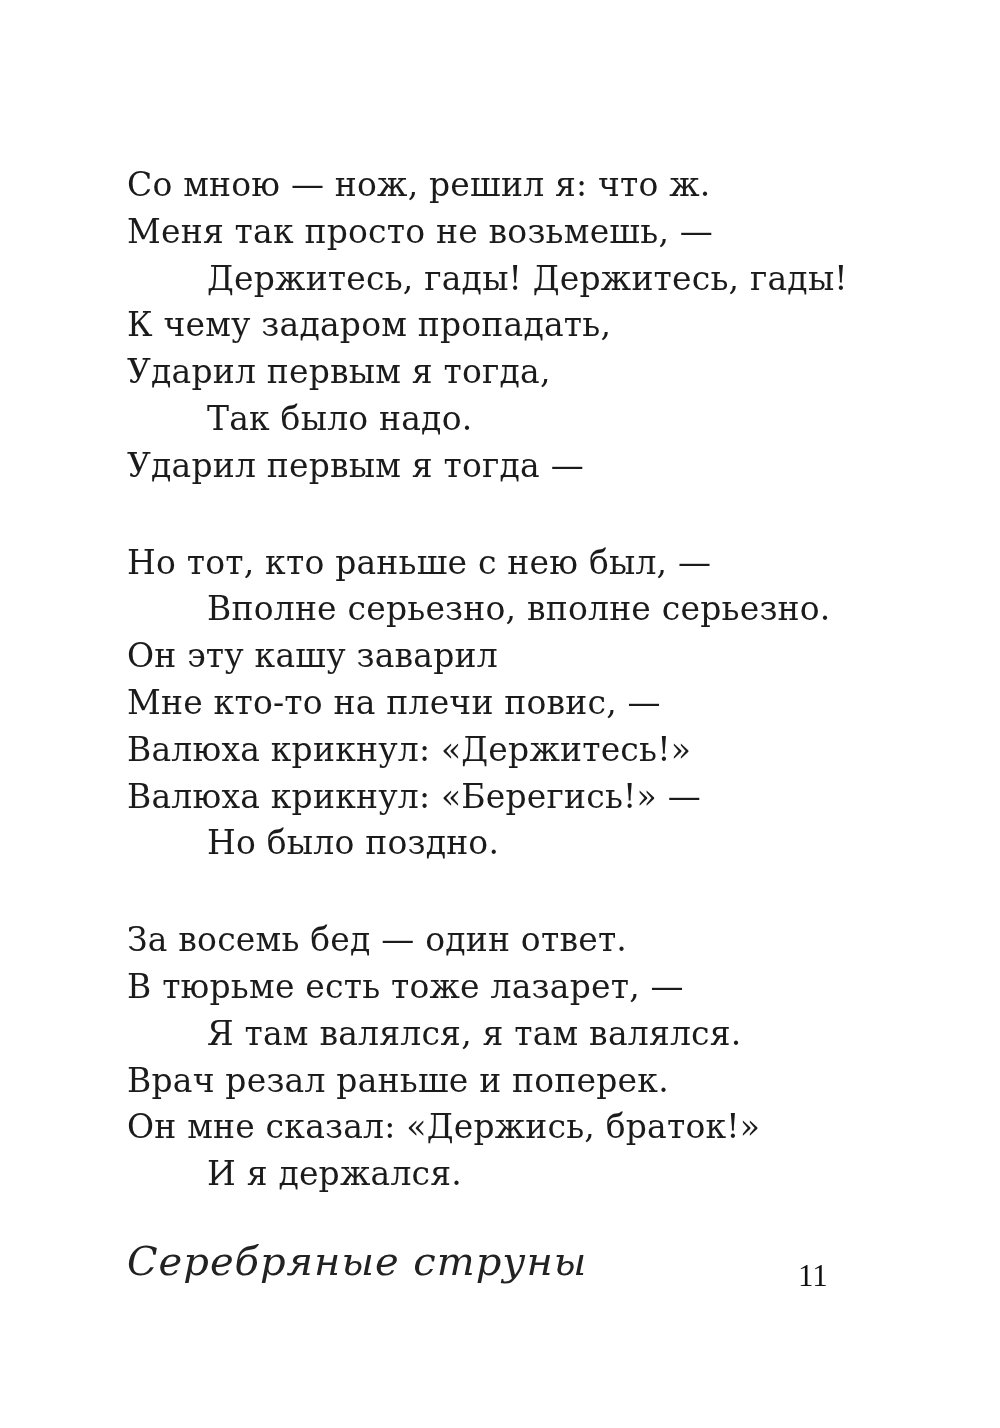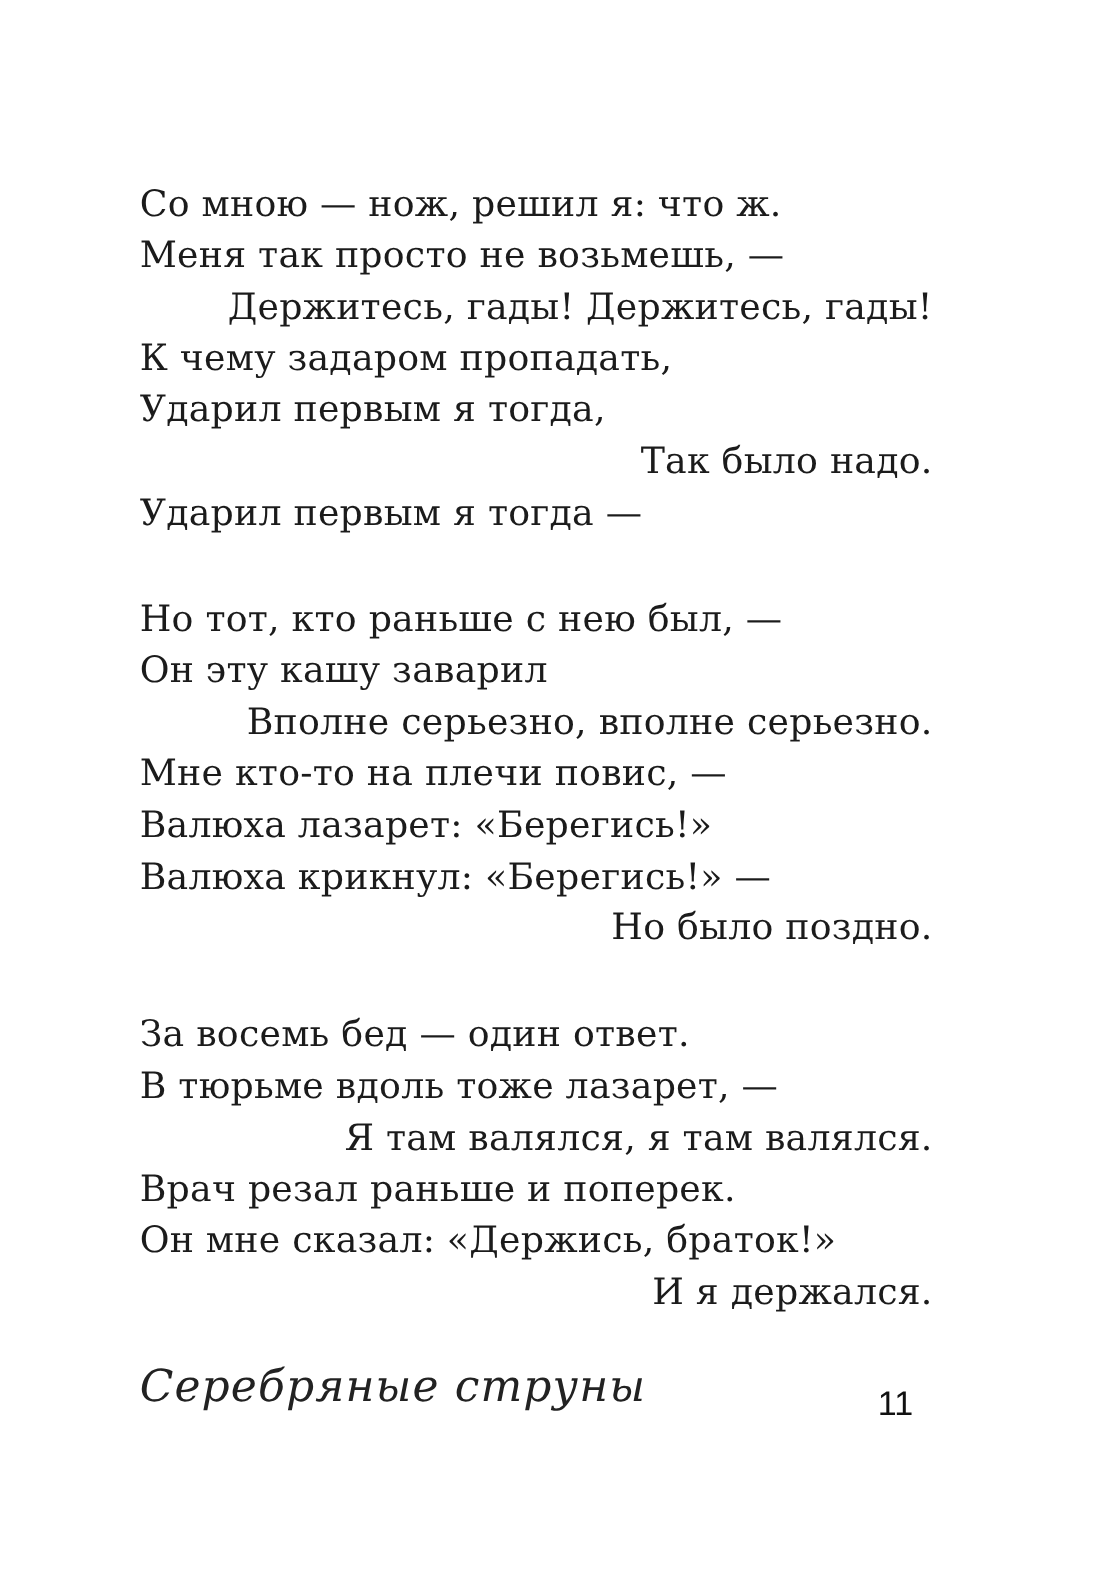--- a/index.html
+++ b/index.html
@@ -25,21 +25,20 @@
     margin-top: 50px;
   }
   .line {
     font-size: 33px;
     line-height: 46.8px;
     white-space: nowrap;
     letter-spacing: 0.2px;
   }
   .line.indent {
     padding-left: 80px;
-    text-align: right;
   }
   .footer {
     position: absolute;
     left: 0;
     top: 1238px;
     width: 1000px;
     height: 70px;
     padding-left: 47px;
   }
   .running-title {
@@ -49,21 +48,21 @@
     font-family: "DejaVu Serif", serif;
     font-style: italic;
     font-size: 40px;
     letter-spacing: 1px;
     color: #222222;
   }
   .page-number {
     position: absolute;
     left: 798px;
     top: 20px;
-    font-family: Liberation Sans, sans-serif;
+    font-family: Liberation Serif, serif;
     font-size: 31px;
     color: #111111;
   }
 </style>
 </head>
 <body>
 
 <div class="page">
 
   <div class="poem">
@@ -73,31 +72,31 @@
       <div class="line">Меня так просто не возьмешь, —</div>
       <div class="line indent">Держитесь, гады! Держитесь, гады!</div>
       <div class="line">К чему задаром пропадать,</div>
       <div class="line">Ударил первым я тогда,</div>
       <div class="line indent">Так было надо.</div>
       <div class="line">Ударил первым я тогда —</div>
     </div>
 
     <div class="stanza">
       <div class="line">Но тот, кто раньше с нею был, —</div>
+      <div class="line indent">Вполне серьезно, вполне серьезно.</div>
       <div class="line">Он эту кашу заварил</div>
-      <div class="line indent">Вполне серьезно, вполне серьезно.</div>
       <div class="line">Мне кто-то на плечи повис, —</div>
-      <div class="line">Валюха лазарет: «Берегись!»</div>
+      <div class="line">Валюха крикнул: «Держитесь!»</div>
       <div class="line">Валюха крикнул: «Берегись!» —</div>
       <div class="line indent">Но было поздно.</div>
     </div>
 
     <div class="stanza">
       <div class="line">За восемь бед — один ответ.</div>
-      <div class="line">В тюрьме вдоль тоже лазарет, —</div>
+      <div class="line">В тюрьме есть тоже лазарет, —</div>
       <div class="line indent">Я там валялся, я там валялся.</div>
       <div class="line">Врач резал раньше и поперек.</div>
       <div class="line">Он мне сказал: «Держись, браток!»</div>
       <div class="line indent">И я держался.</div>
     </div>
 
   </div>
 
   <div class="footer">
     <div class="running-title">Серебряные струны</div>

